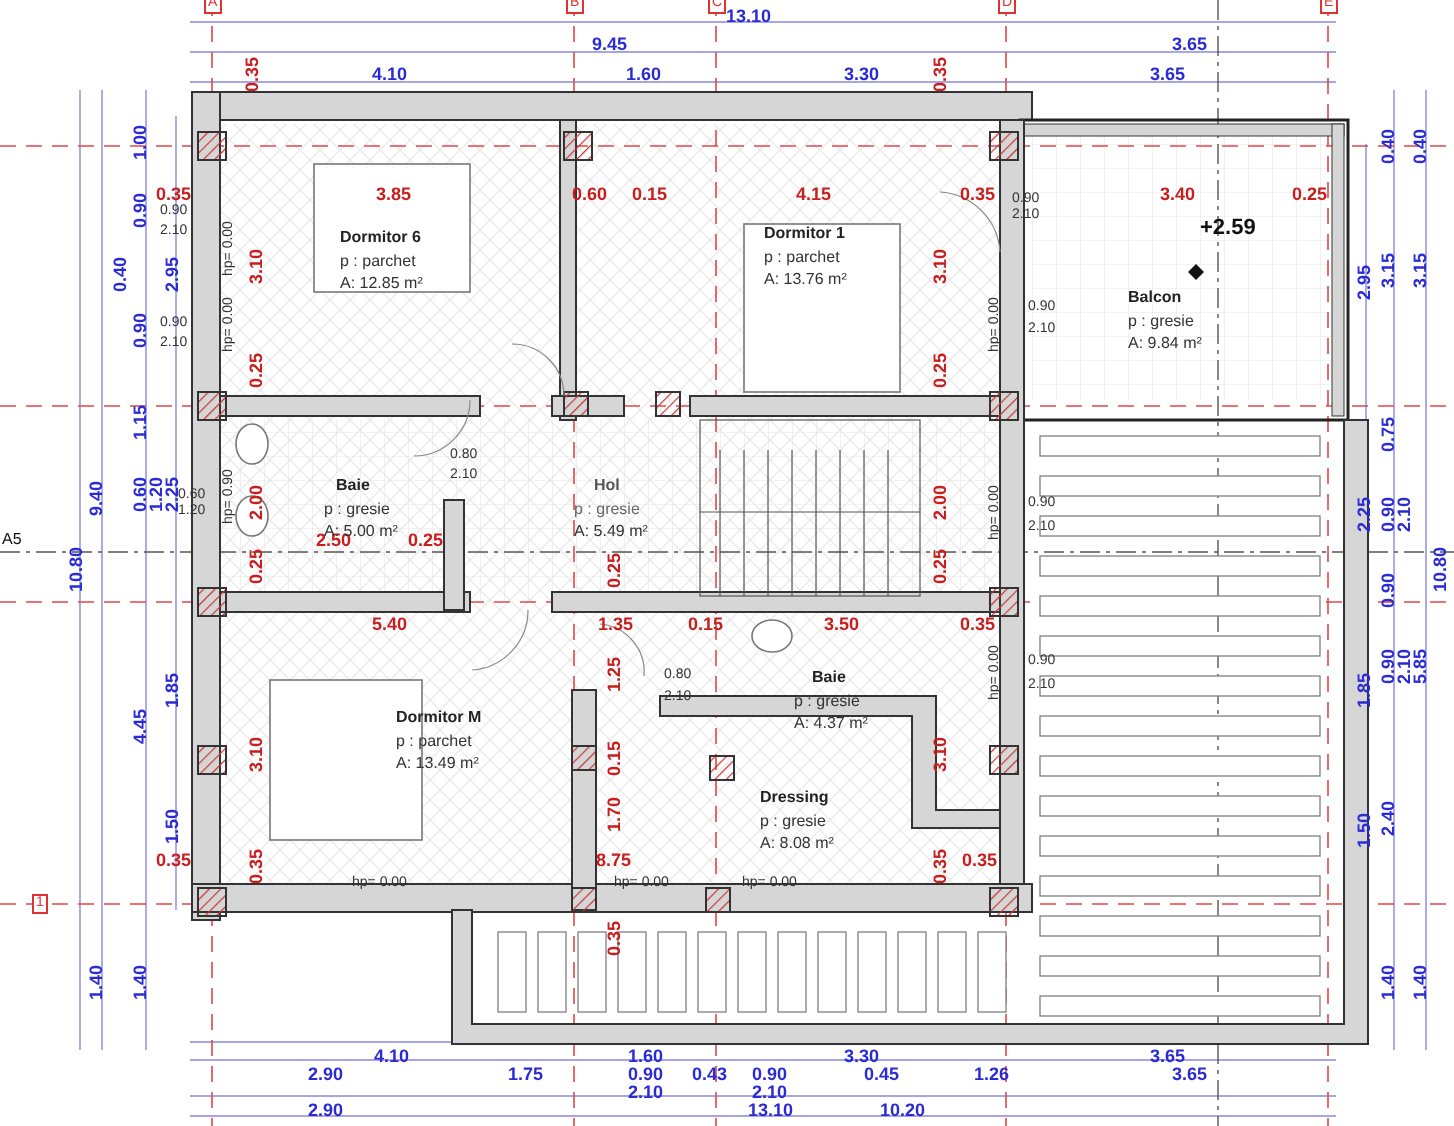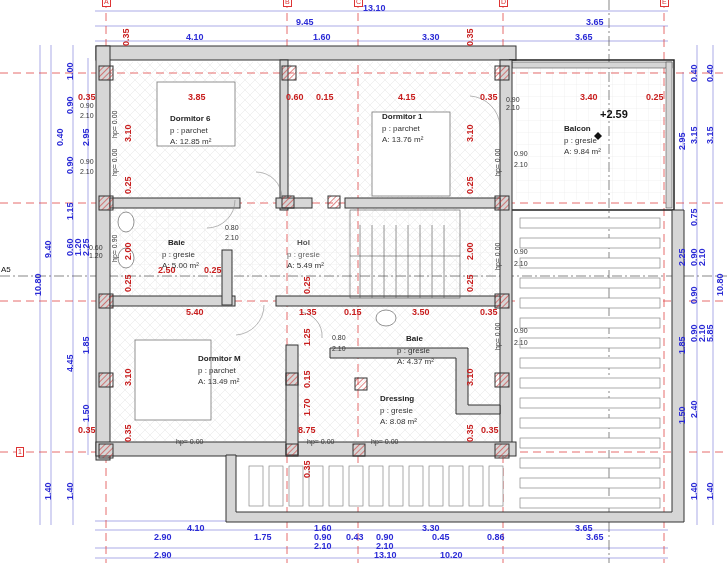--- a/index.html
+++ b/index.html
@@ -214,21 +214,21 @@
 <div class="lbl dim-blue" style="left:187px;top:524px;">4.10</div>
 <div class="lbl dim-blue" style="left:314px;top:524px;">1.60</div>
 <div class="lbl dim-blue" style="left:422px;top:524px;">3.30</div>
 <div class="lbl dim-blue" style="left:575px;top:524px;">3.65</div>
 <div class="lbl dim-blue" style="left:154px;top:533px;">2.90</div>
 <div class="lbl dim-blue" style="left:254px;top:533px;">1.75</div>
 <div class="lbl dim-blue" style="left:314px;top:533px;">0.90</div>
 <div class="lbl dim-blue" style="left:346px;top:533px;">0.43</div>
 <div class="lbl dim-blue" style="left:376px;top:533px;">0.90</div>
 <div class="lbl dim-blue" style="left:432px;top:533px;">0.45</div>
-<div class="lbl dim-blue" style="left:487px;top:533px;">0.86</div>
+<div class="lbl dim-blue" style="left:487px;top:533px;">1.26</div>
 <div class="lbl dim-blue" style="left:586px;top:533px;">3.65</div>
 <div class="lbl dim-blue" style="left:314px;top:542px;">2.10</div>
 <div class="lbl dim-blue" style="left:376px;top:542px;">2.10</div>
 <div class="lbl dim-blue" style="left:154px;top:551px;">2.90</div>
 <div class="lbl dim-blue" style="left:374px;top:551px;">13.10</div>
 <div class="lbl dim-blue" style="left:440px;top:551px;">10.20</div>
 
 <div class="lbl dim-blue vert" style="left:66px;top:80px;">1.00</div>
 <div class="lbl dim-blue vert" style="left:66px;top:114px;">0.90</div>
 <div class="lbl dim-blue vert" style="left:82px;top:146px;">2.95</div>
@@ -334,21 +334,21 @@
 <div class="room" style="left:170px;top:114px;">
   <div class="room-title">Dormitor 6</div>
   <div class="room-sub" style="margin-top:3px;">p : parchet</div>
   <div class="room-sub" style="margin-top:2px;">A: 12.85 m²</div>
 </div>
 <div class="room" style="left:382px;top:112px;">
   <div class="room-title">Dormitor 1</div>
   <div class="room-sub" style="margin-top:3px;">p : parchet</div>
   <div class="room-sub" style="margin-top:2px;">A: 13.76 m²</div>
 </div>
-<div class="room" style="left:564px;top:124px;">
+<div class="room" style="left:564px;top:144px;">
   <div class="room-title">Balcon</div>
   <div class="room-sub" style="margin-top:3px;">p : gresie</div>
   <div class="room-sub" style="margin-top:2px;">A: 9.84 m²</div>
 </div>
 <div class="lbl elev" style="left:600px;top:109px;">+2.59</div>
 <div class="room" style="left:162px;top:238px;">
   <div class="room-title" style="padding-left:6px;">Baie</div>
   <div class="room-sub" style="margin-top:3px;">p : gresie</div>
   <div class="room-sub" style="margin-top:2px;">A: 5.00 m²</div>
 </div>

